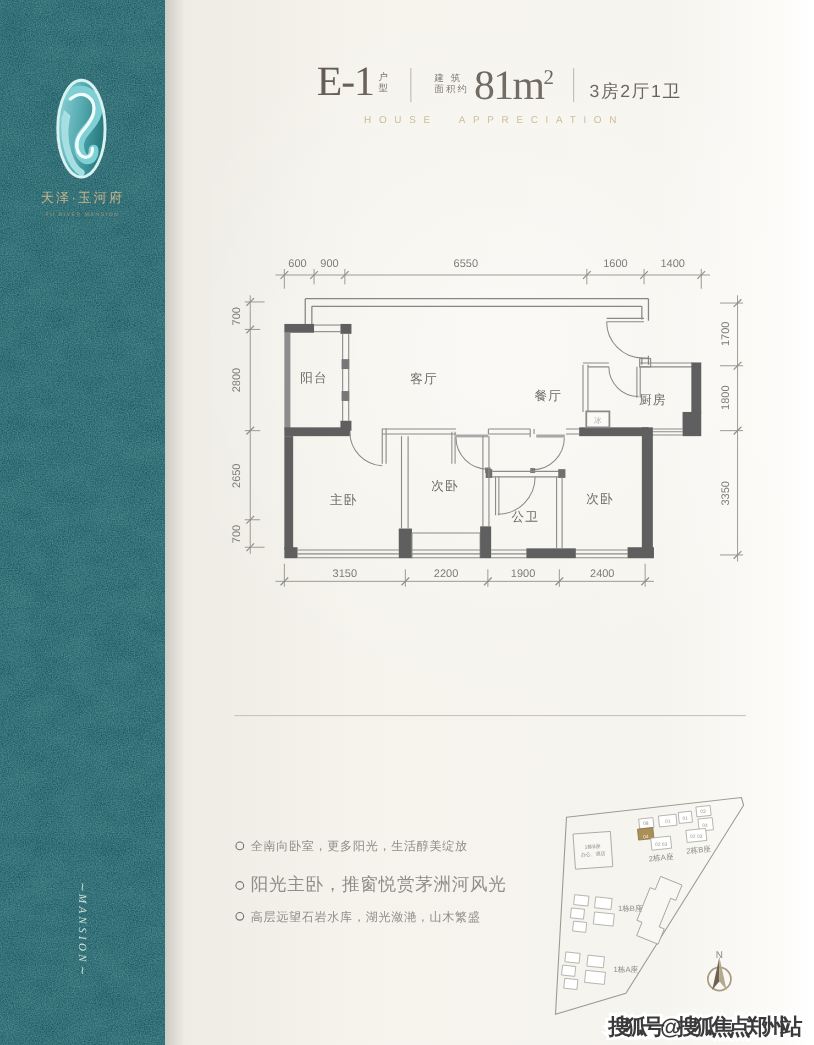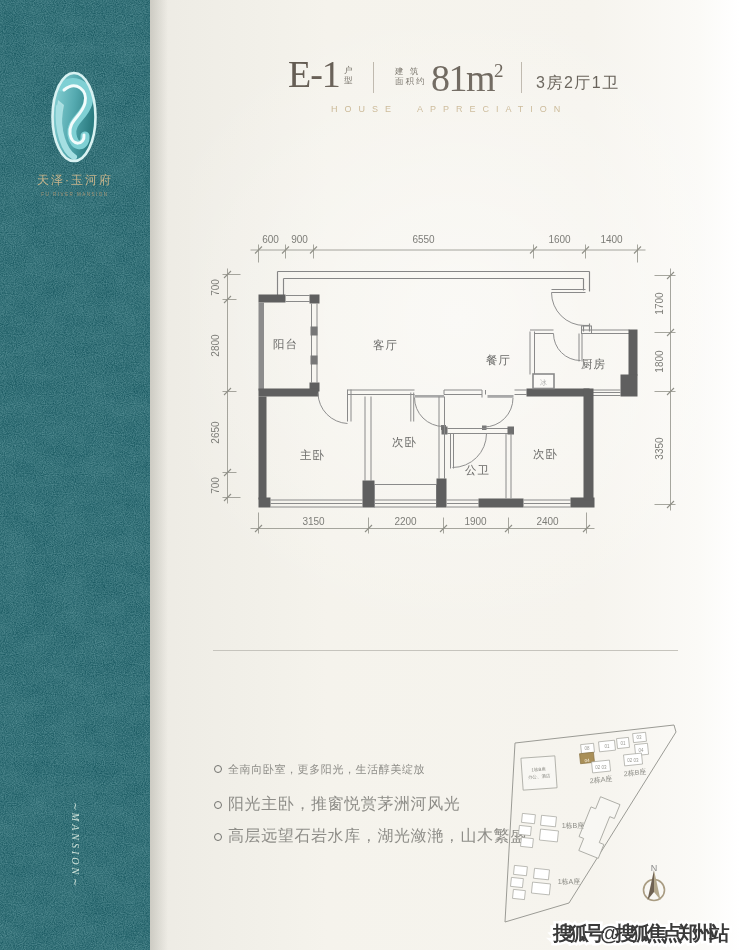--- a/index.html
+++ b/index.html
@@ -383,21 +383,21 @@
   <text x="545" y="457" font-family="Liberation Sans" font-size="11.5" fill="#6b6b69" text-anchor="middle" stroke="none" letter-spacing="1">次卧</text>
 </g>
 </svg>
 
 <div class="abs" style="left:213px;top:650px;width:465px;height:1px;background:#c6c4bd;"></div>
 
 <div class="abs" style="left:214px;top:762px;color:#8e8d88;font-size:11px;letter-spacing:0.6px;"><span style="display:inline-block;width:6px;height:6px;border:1.3px solid #73736f;border-radius:50%;margin-right:6px;vertical-align:0px;"></span>全南向卧室，更多阳光，生活醇美绽放</div>
 
 <div class="abs" style="left:214px;top:794px;color:#8e8d88;font-size:16px;letter-spacing:0.6px;"><span style="display:inline-block;width:6px;height:6px;border:1.3px solid #73736f;border-radius:50%;margin-right:6px;vertical-align:0px;"></span>阳光主卧，推窗悦赏茅洲河风光</div>
 
-<div class="abs" style="left:214px;top:826px;color:#8e8d88;font-size:16px;letter-spacing:0.6px;"><span style="display:inline-block;width:6px;height:6px;border:1.3px solid #73736f;border-radius:50%;margin-right:6px;vertical-align:0px;"></span>高层远望石岩水库，湖光潋滟，山木繁盛</div>
+<div class="abs" style="left:214px;top:826px;color:#8e8d88;font-size:11px;letter-spacing:0.6px;"><span style="display:inline-block;width:6px;height:6px;border:1.3px solid #73736f;border-radius:50%;margin-right:6px;vertical-align:0px;"></span>高层远望石岩水库，湖光潋滟，山木繁盛</div>
 
 <svg class="abs" style="left:495px;top:715px" width="200" height="215" viewBox="495 715 200 215" fill="none">
 
   <path d="M515,743 L674,725 L676,732 L569,903 L505,922 Z" stroke="#9b9b95" stroke-width="1"></path>
 
   <g transform="rotate(-4 539 773)">
     <rect x="522" y="757" width="34" height="32" fill="#f8f7f3" stroke="#a5a59e" stroke-width="0.8"></rect>
     <text x="539" y="771" font-size="4.5" fill="#8b8b85" text-anchor="middle" font-family="Liberation Sans">1栋B座</text>
     <text x="539" y="778" font-size="4.5" fill="#8b8b85" text-anchor="middle" font-family="Liberation Sans">办公、酒店</text>
   </g>

